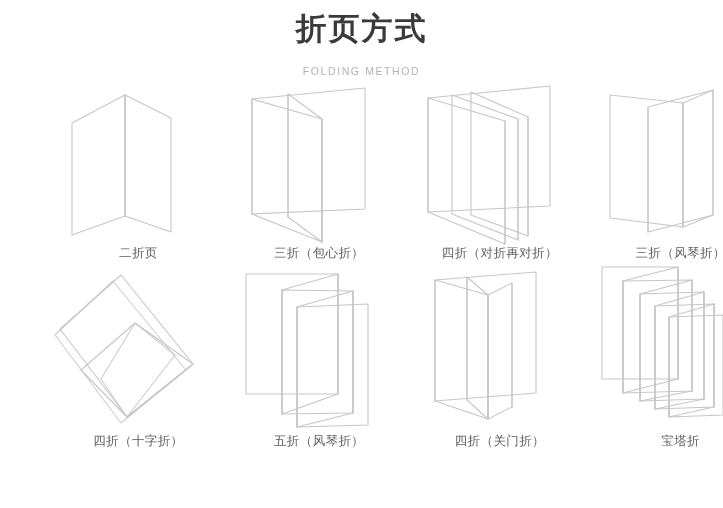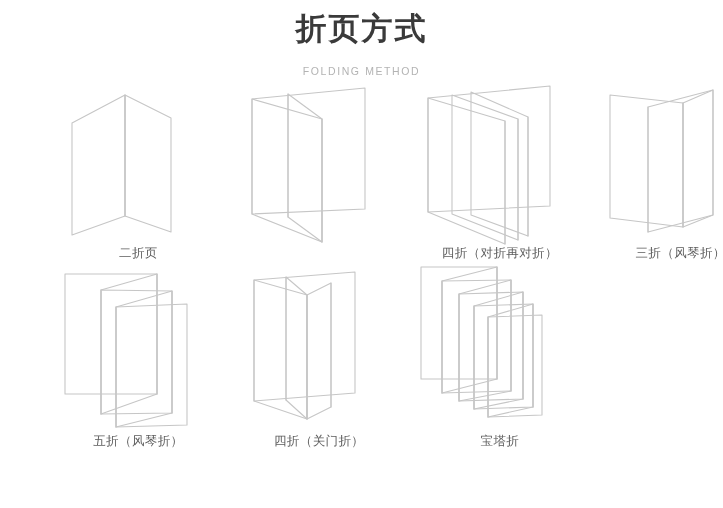--- a/index.html
+++ b/index.html
@@ -120,20 +120,21 @@
             <path d="M18 27 L131 16 L131 137 L18 142 Z"></path>
 
             <path d="M18 27 L88 47 L88 170 L18 142 Z"></path>
 
             <path d="M54 22 L88 47 L88 170 L54 145 Z"></path>
 
             <path d="M88 47 L88 170"></path>
             <path d="M54 22 L54 145"></path>
           </svg>
         </div>
+        <div class="caption">三折（包心折）</div>
       </div>
 
       <div class="cell">
         <div class="figure">
           <svg viewBox="0 0 170 175" xmlns="http://www.w3.org/2000/svg" fill="none" stroke="#c6c6c6" stroke-width="1.1" stroke-linejoin="round" stroke-linecap="round">
 
             <path d="M13 26 L135 14 L135 134 L13 140 Z"></path>
 
             <path d="M13 26 L90 49 L90 172 L13 140 Z"></path>
 
@@ -164,20 +165,35 @@
             <path d="M52 35 L52 160"></path>
           </svg>
         </div>
         <div class="caption">三折（风琴折）</div>
       </div>
 
     </div>
 
     <div class="row row2">
 
+      <div class="cell">
+        <div class="figure">
+          <svg viewBox="0 0 170 165" xmlns="http://www.w3.org/2000/svg" fill="none" stroke="#c6c6c6" stroke-width="1.1" stroke-linejoin="round" stroke-linecap="round">
+
+            <path d="M68 8 L140 97 L74 150 L7 62 Z"></path>
+
+            <path d="M60 14 L133 103 L68 156 L2 68 Z" opacity="0.85"></path>
+
+            <path d="M82 56 L140 97 L74 150 L28 103 Z"></path>
+
+            <path d="M82 56 L122 88 L74 150 L48 112 Z" opacity="0.9"></path>
+          </svg>
+        </div>
+        <div class="caption">四折（十字折）</div>
+      </div>
 
       <div class="cell">
         <div class="figure">
           <svg viewBox="0 0 170 165" xmlns="http://www.w3.org/2000/svg" fill="none" stroke="#c6c6c6" stroke-width="1.1" stroke-linejoin="round" stroke-linecap="round">
 
             <path d="M12 7 L104 7 L104 127 L12 127 Z"></path>
 
             <path d="M104 7 L48 23 L48 147 L104 127 Z"></path>
 
             <path d="M48 23 L119 24 L119 146 L48 147 Z"></path>

